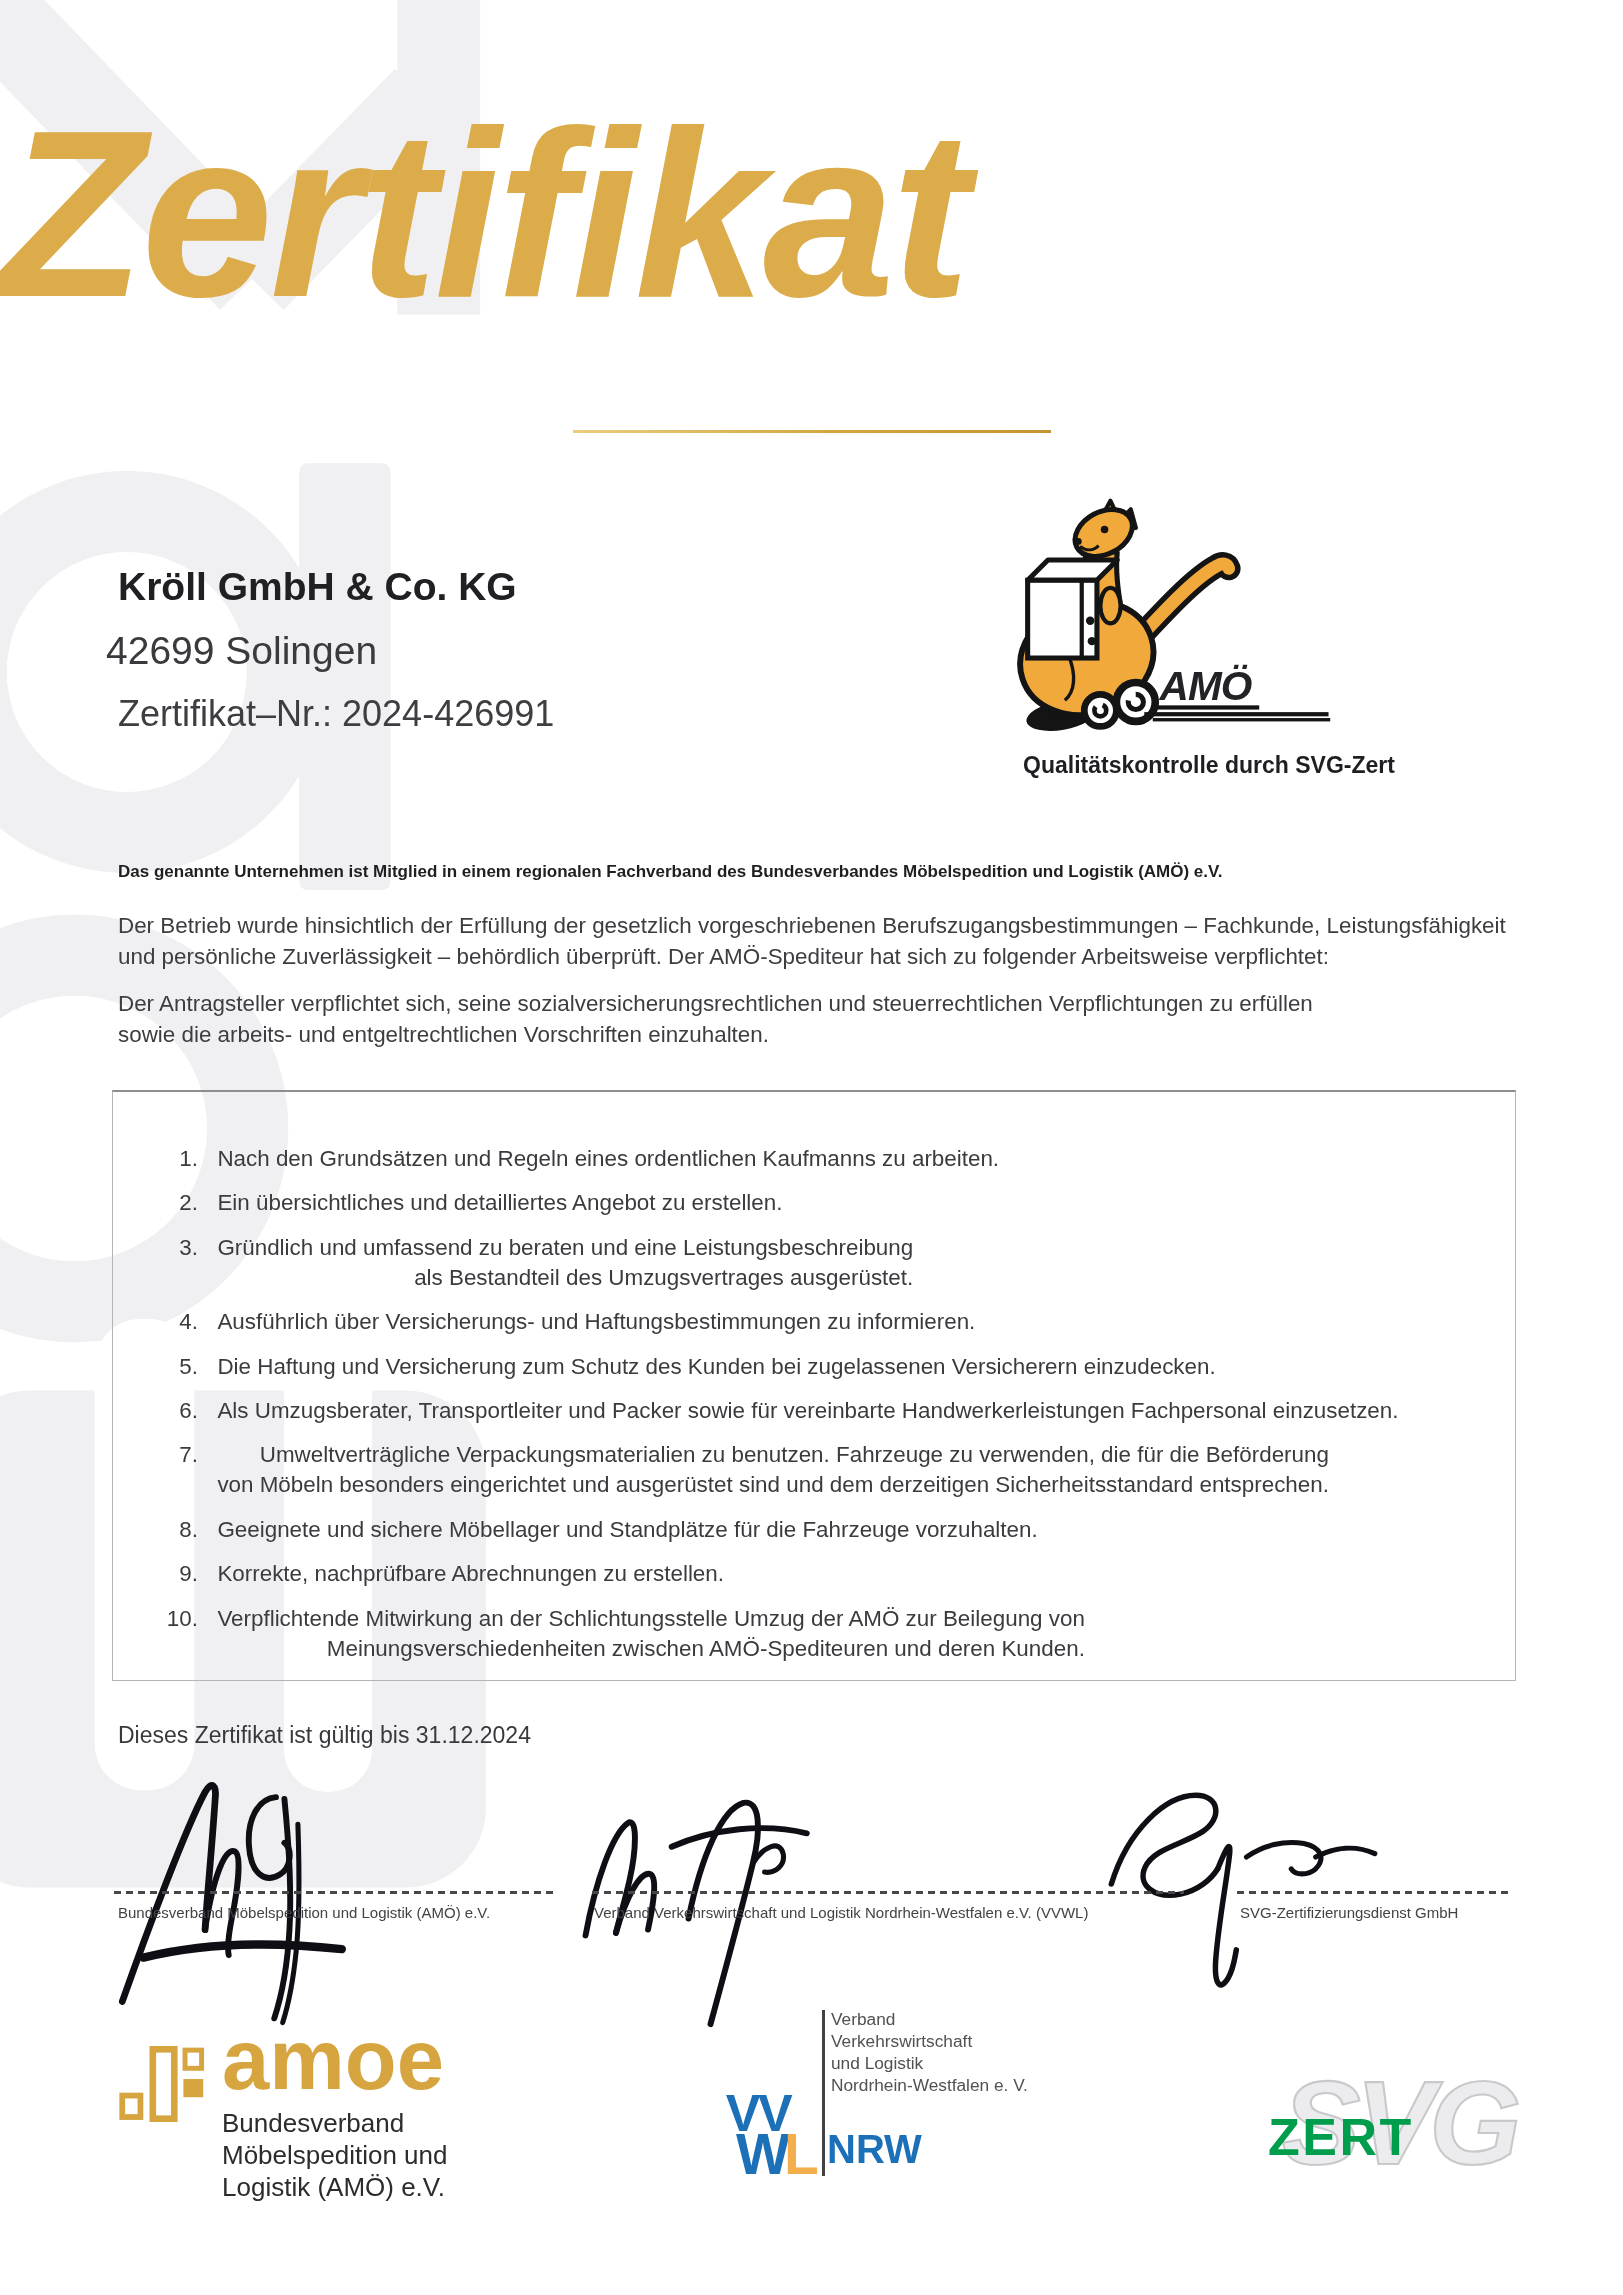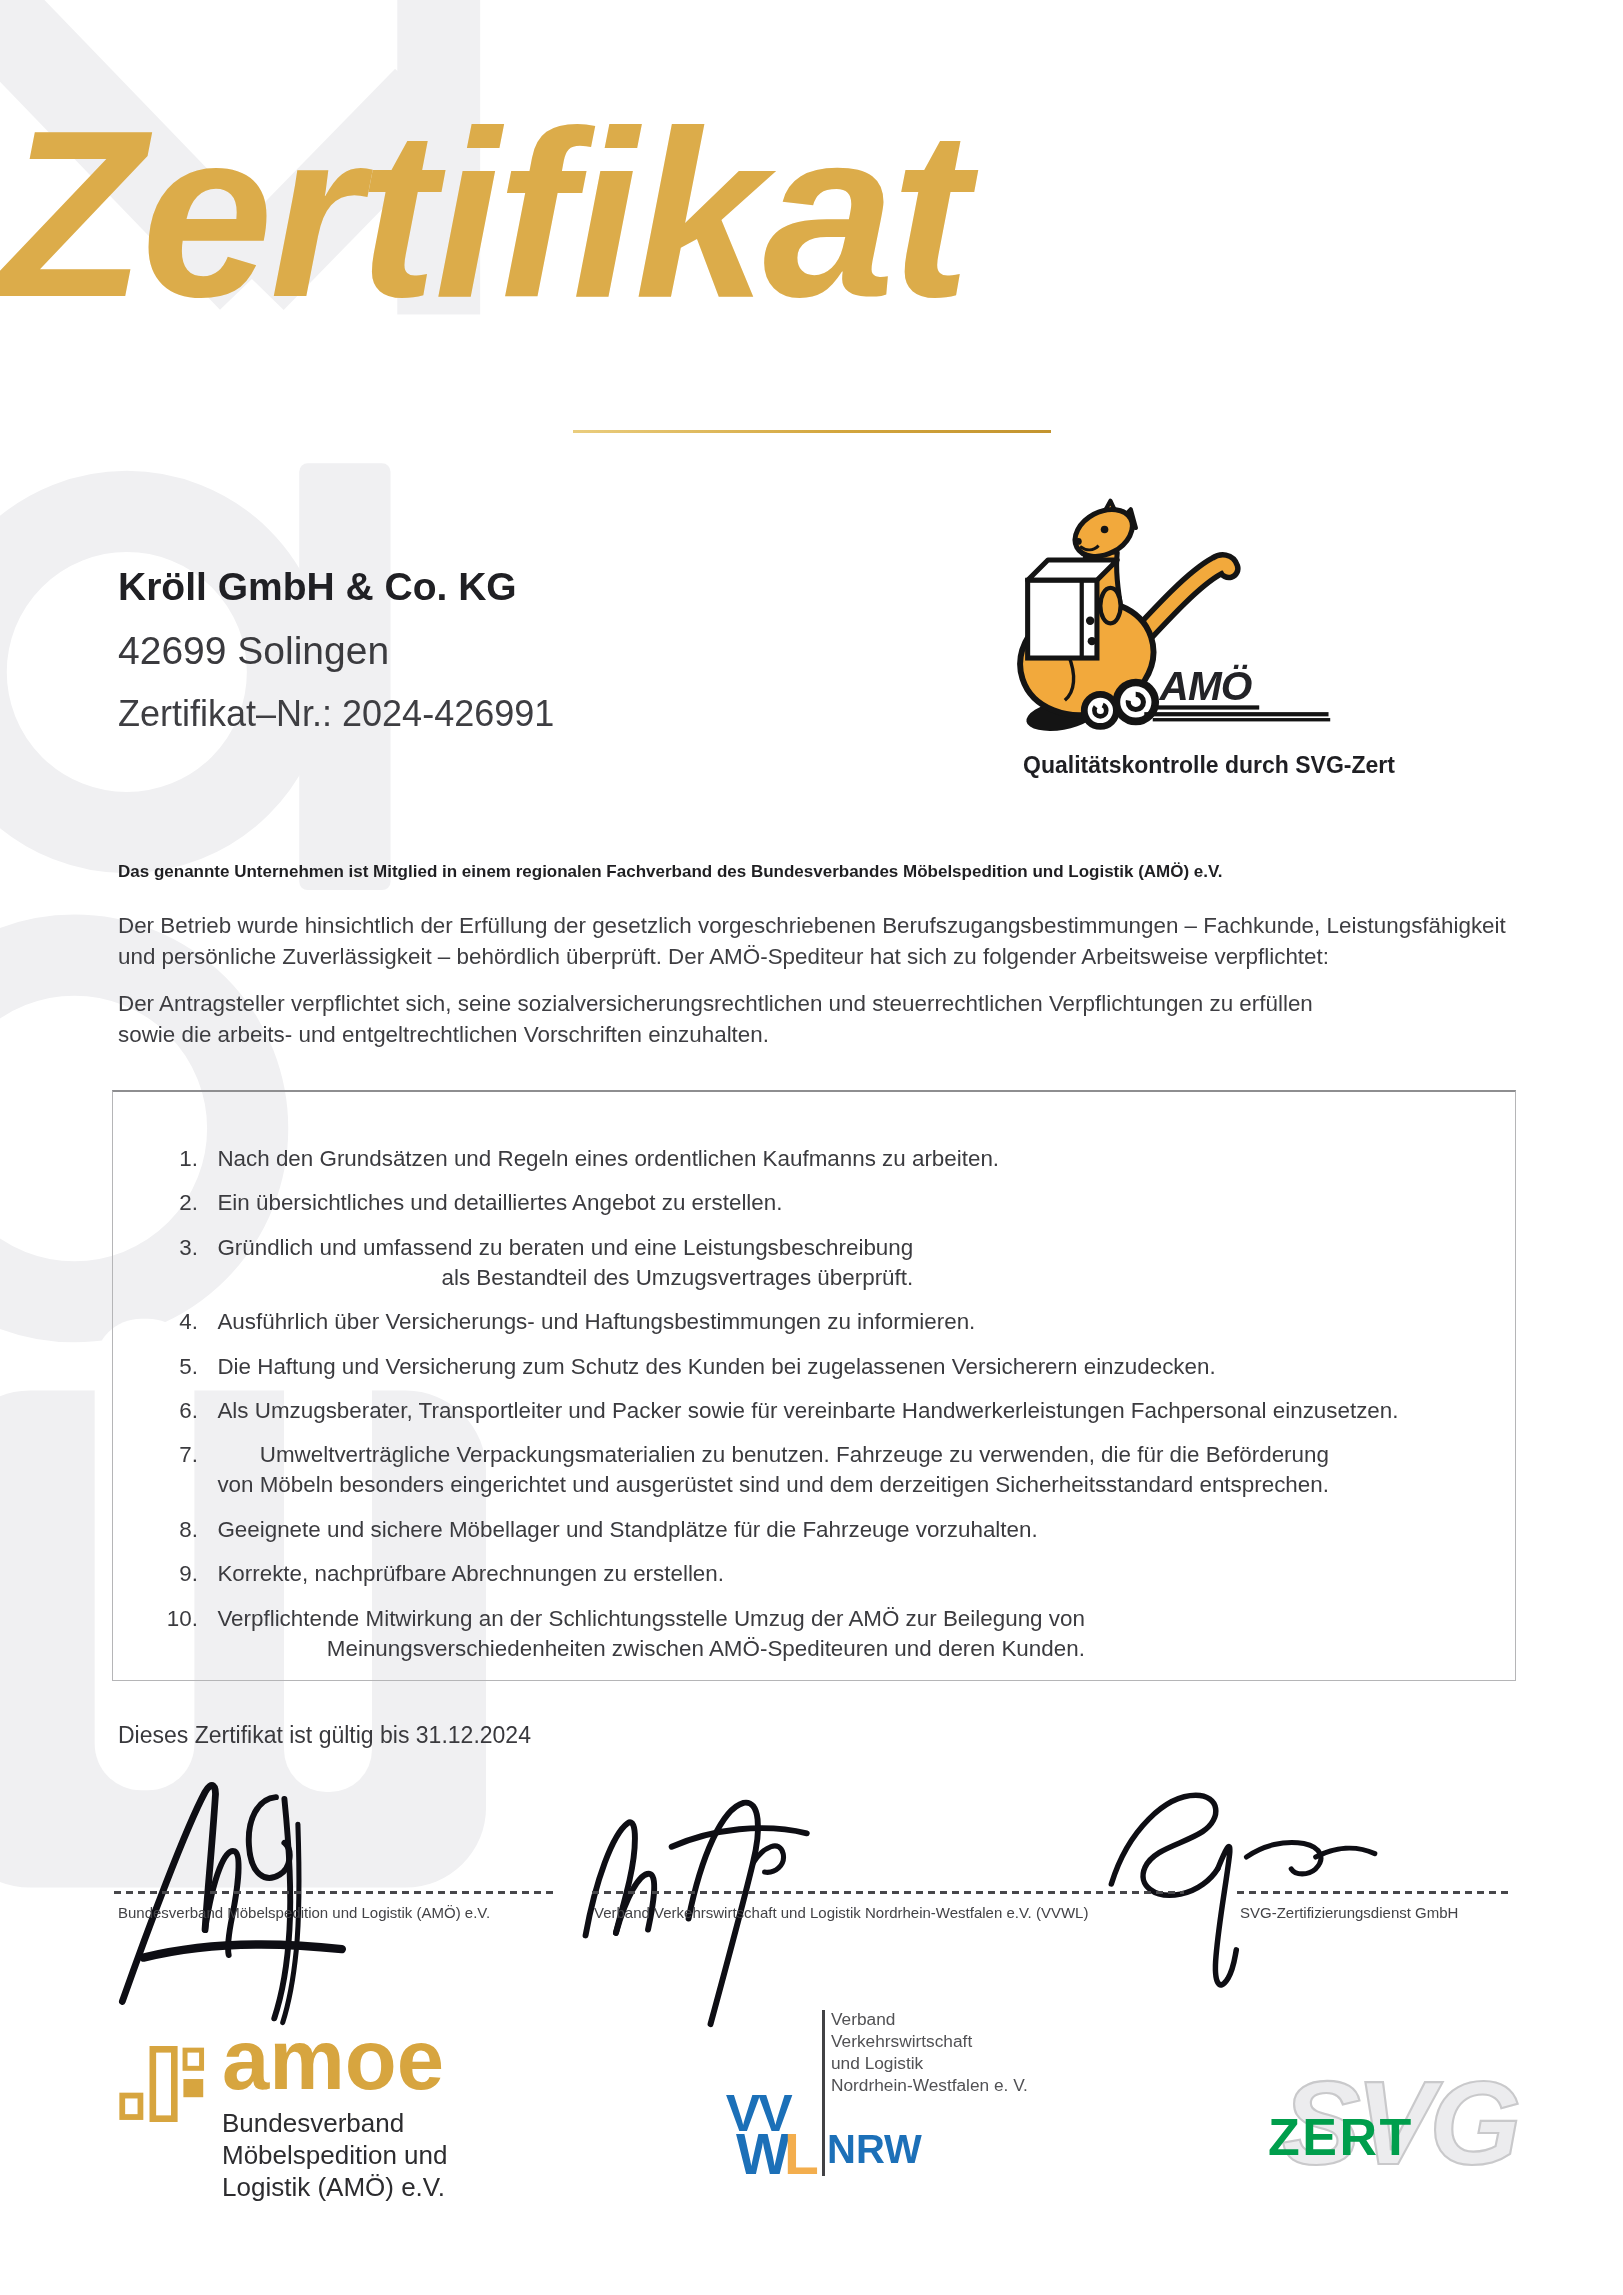--- a/index.html
+++ b/index.html
@@ -20,21 +20,21 @@
     top:337px; left:0; width:100%; text-align:center;
     font-size:52px; font-weight:800; letter-spacing:0.8px; color:#1d1d20;
   }
   .divider {
     top:430px; left:50%; transform:translateX(-50%);
     width:478px; height:3.4px;
     background:linear-gradient(90deg,#eacd7e,#d3a63e 55%,#c3942f);
   }
 
   .company   { left:118px; top:565px;  font-size:39px; font-weight:700; color:#202024; }
-  .city      { left:118px; top:629px;  font-size:39px; font-weight:400; color:#3a3a3e; }
+  .city      { left:106px; top:629px;  font-size:39px; font-weight:400; color:#3a3a3e; }
   .certno    { left:118px; top:693px;  font-size:36px; font-weight:400; color:#3e3e42; }
 
   .kangaroo  { left:1002px; top:489px; width:364px; height:262px; }
   .quality   { left:1002px; top:752px; width:414px; text-align:center;
                font-size:23px; font-weight:700; color:#1f1f23; }
 
   .intro     { left:118px; top:862px; font-size:17px; font-weight:700; color:#1f1f22; white-space:nowrap; }
   .para      { left:118px; }
   .para div  { font-size:22.4px; line-height:31px; color:#3d3d41; white-space:nowrap; }
   .para1     { top:910px; }
@@ -160,21 +160,21 @@
         <div class="obl-row">
           <div class="obl-num">2.</div>
           <div class="obl-text">
             <div>Ein übersichtliches und detailliertes Angebot zu erstellen.</div>
           </div>
         </div>
         <div class="obl-row">
           <div class="obl-num">3.</div>
           <div class="obl-text">
             <div>Gründlich und umfassend zu beraten und eine Leistungsbeschreibung</div>
-            <div>als Bestandteil des Umzugsvertrages überprüft.</div>
+            <div>als Bestandteil des Umzugsvertrages ausgerüstet.</div>
           </div>
         </div>
         <div class="obl-row">
           <div class="obl-num">4.</div>
           <div class="obl-text">
             <div>Ausführlich über Versicherungs- und Haftungsbestimmungen zu informieren.</div>
           </div>
         </div>
         <div class="obl-row">
           <div class="obl-num">5.</div>

